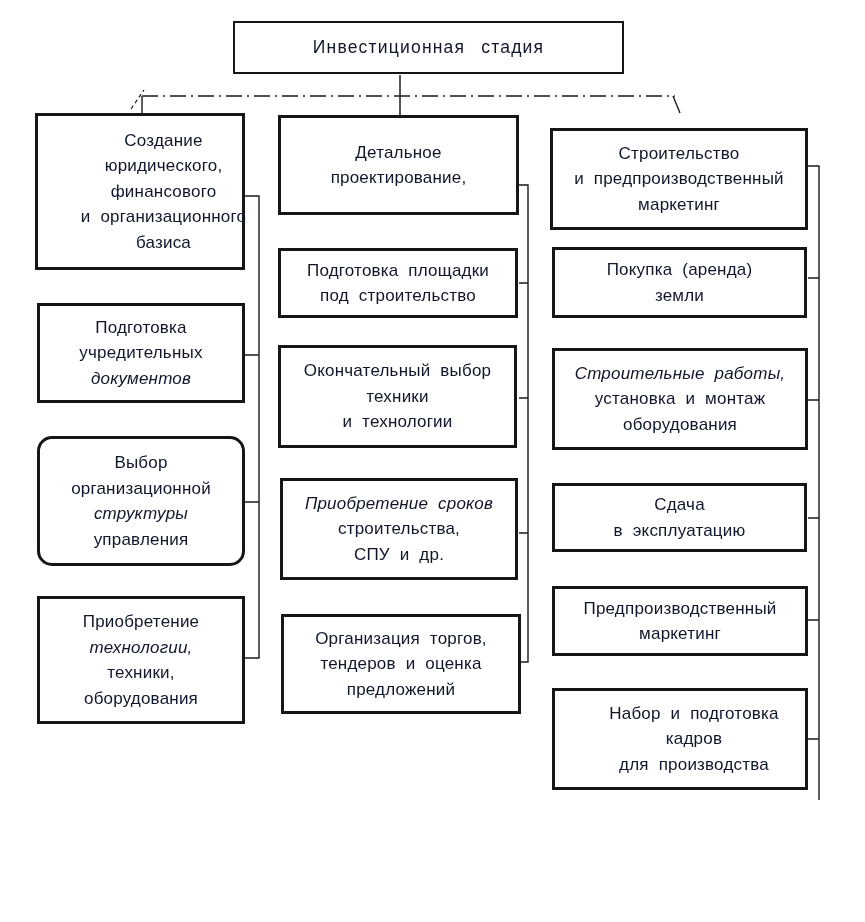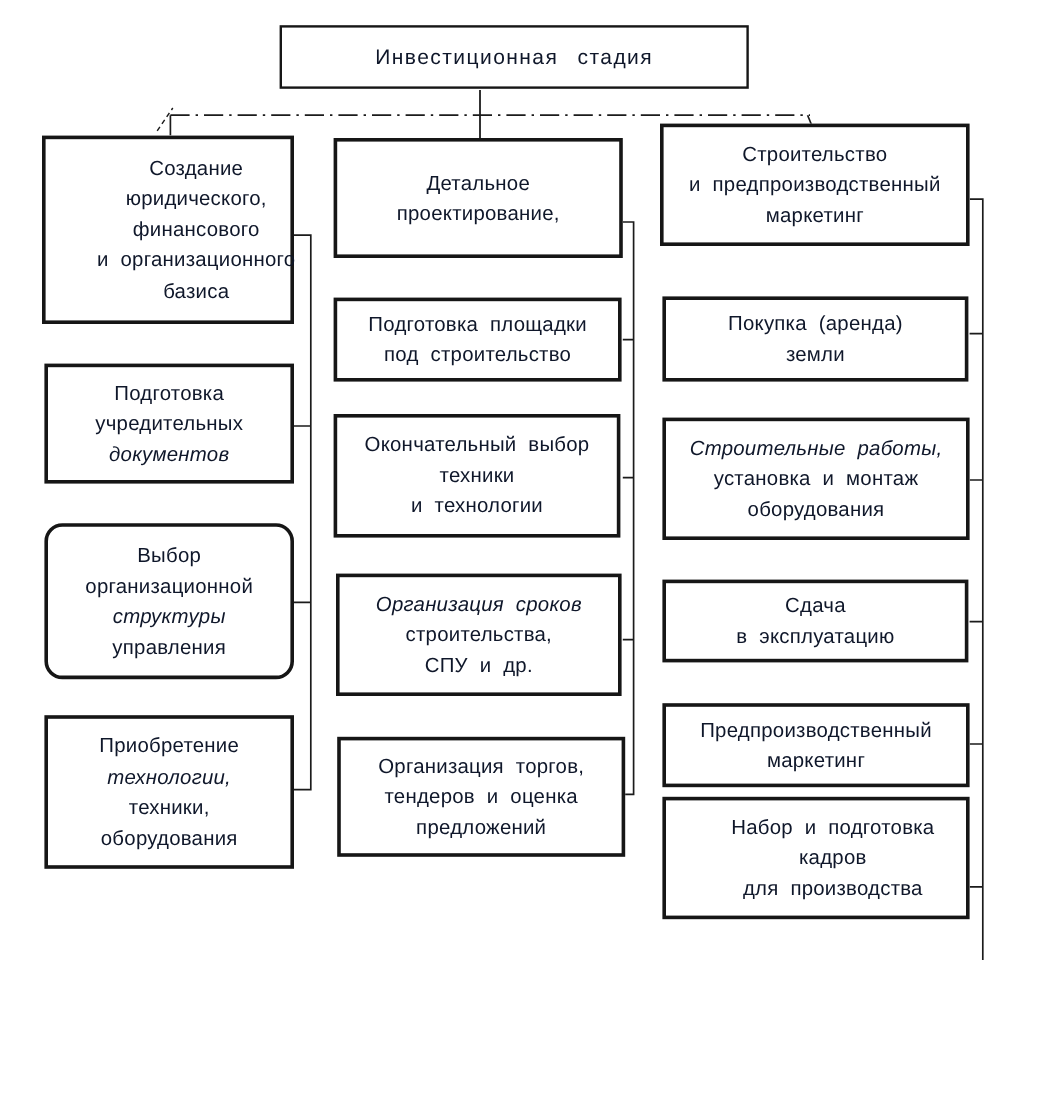--- a/index.html
+++ b/index.html
@@ -104,32 +104,32 @@
     <div class="ln">под строительство</div>
   </div>
 
   <div class="box" style="left:266px;top:345px;width:239px;height:103px;">
     <div class="ln">Окончательный выбор</div>
     <div class="ln">техники</div>
     <div class="ln">и технологии</div>
   </div>
 
   <div class="box" style="left:268px;top:478px;width:238px;height:102px;">
-    <div class="ln it">Организация сроков</div>
+    <div class="ln it">Приобретение сроков</div>
     <div class="ln">строительства,</div>
     <div class="ln">СПУ и др.</div>
   </div>
 
   <div class="box" style="left:269px;top:614px;width:240px;height:100px;">
     <div class="ln">Организация торгов,</div>
     <div class="ln">тендеров и оценка</div>
     <div class="ln">предложений</div>
   </div>
 
-  <div class="box" style="left:538px;top:103px;width:258px;height:102px;">
+  <div class="box" style="left:538px;top:128px;width:258px;height:102px;">
     <div class="ln">Строительство</div>
     <div class="ln">и предпроизводственный</div>
     <div class="ln">маркетинг</div>
   </div>
 
   <div class="box" style="left:540px;top:247px;width:255px;height:71px;">
     <div class="ln">Покупка (аренда)</div>
     <div class="ln">земли</div>
   </div>
 
@@ -142,21 +142,21 @@
   <div class="box" style="left:540px;top:483px;width:255px;height:69px;">
     <div class="ln">Сдача</div>
     <div class="ln">в эксплуатацию</div>
   </div>
 
   <div class="box" style="left:540px;top:586px;width:256px;height:70px;">
     <div class="ln">Предпроизводственный</div>
     <div class="ln">маркетинг</div>
   </div>
 
-  <div class="box" style="left:540px;top:664px;width:256px;height:102px;padding-left:28px;">
+  <div class="box" style="left:540px;top:688px;width:256px;height:102px;padding-left:28px;">
     <div class="ln">Набор и подготовка</div>
     <div class="ln">кадров</div>
     <div class="ln">для производства</div>
   </div>
 
   <div class="box" style="left:538px;top:823px;width:255px;height:67px;">
     <div class="ln">Ввод</div>
     <div class="ln">в эксплуатацию</div>
   </div>
 

